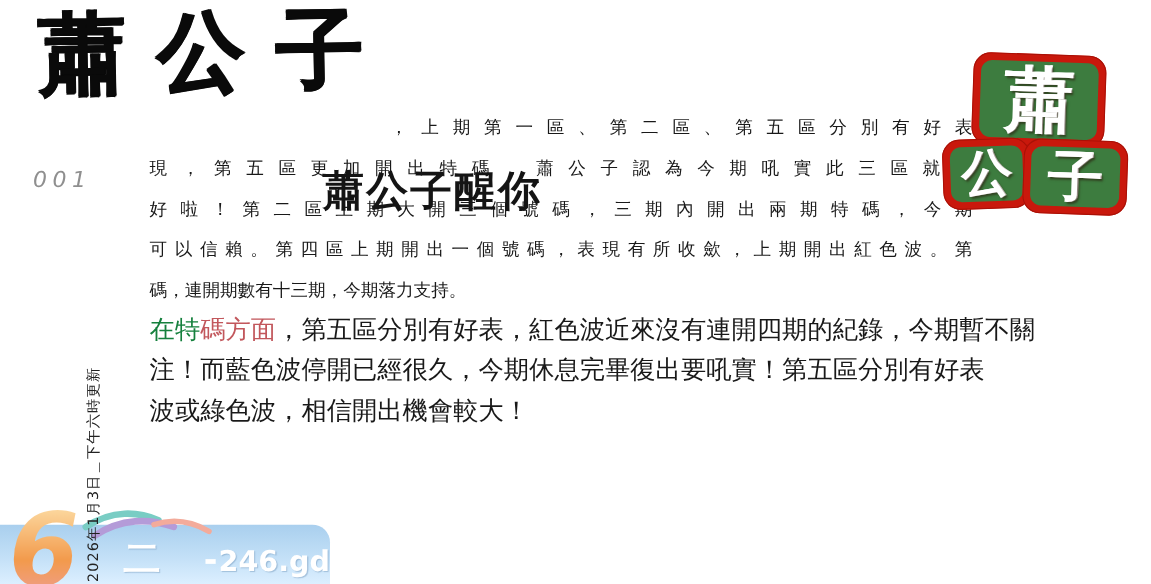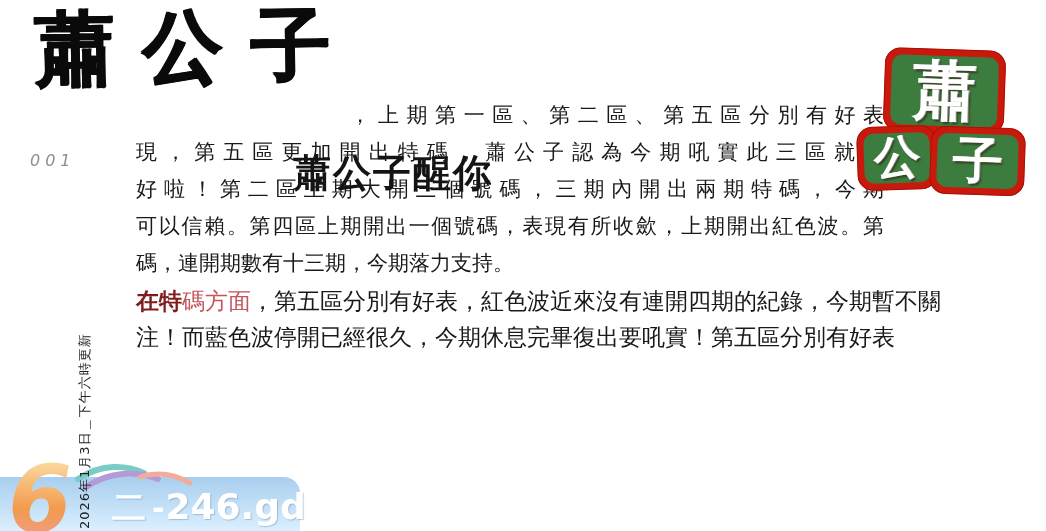--- a/index.html
+++ b/index.html
@@ -4,31 +4,31 @@
 <style>
   html,body{margin:0;padding:0;background:#ffffff;}
   .page{position:relative;width:1046px;height:531px;background:#ffffff;overflow:hidden;
         font-family:"DejaVu Serif",serif;}
 
   
   .masthead{position:absolute;left:34px;top:2px;font-size:80px;line-height:1.1;
     font-weight:bold;color:#0a0a0a;letter-spacing:28px;transform:rotate(-1deg);
     text-shadow:1.5px 0 #0a0a0a,0 1.5px #0a0a0a,1px 1px #0a0a0a;}
 
-  .pagenum{position:absolute;left:30px;top:151px;font-size:16px;color:#8f8f8f;
+  .pagenum{position:absolute;left:30px;top:151px;font-size:20px;color:#8f8f8f;
     letter-spacing:5px;font-style:italic;font-family:"DejaVu Sans",sans-serif;}
 
   
   .textblock{position:absolute;left:136px;top:97px;width:748px;color:#191919;}
-  .line{height:37px;line-height:37px;font-size:21px;white-space:nowrap;
+  .line{height:37px;line-height:37px;font-size:16px;white-space:nowrap;
         text-align:justify;text-align-last:justify;}
   .p2 .line{font-size:23px;}
   .line.end{text-align:left;text-align-last:left;}
   .indent{display:inline-block;width:206px;}
-  .prefix-b{color:#7f1d1d;font-weight:bold;}
+  .prefix-b{color:#15803d;font-weight:normal;}
   .prefix-l{color:#c2575c;margin-top:28px;}
 
   
   .overlay-alert{position:absolute;left:293px;top:148px;font-size:38px;font-weight:bold;
     color:#141414;letter-spacing:2px;font-family:"DejaVu Sans",sans-serif;z-index:3;}
 
   
   .seal{position:absolute;z-index:2;}
   .tile{position:absolute;border-radius:16px;background:#c9180c;box-shadow:0 0 0 1px #a81107 inset;}
   .tile .inner{position:absolute;left:7px;right:7px;top:7px;bottom:7px;border-radius:10px;background:#3d7c3f;}
@@ -47,21 +47,21 @@
     border-top-right-radius:16px;}
   .six{position:absolute;left:8px;top:-20px;font-size:92px;line-height:0.95;font-weight:bold;
     font-style:italic;font-family:"DejaVu Sans",sans-serif;color:#f49d4e;
     background:linear-gradient(180deg,#fcd9a0 5%,#f29a4c 60%,#ef9f93 100%);
     -webkit-background-clip:text;background-clip:text;-webkit-text-fill-color:transparent;}
   .ribbons{position:absolute;left:74px;top:-16px;}
   .brand{position:absolute;left:112px;top:8px;display:flex;align-items:baseline;color:#ffffff;}
   .brand-cn{font-size:34px;font-weight:bold;letter-spacing:5px;
     font-family:"DejaVu Serif",serif;text-shadow:1px 1px 1px rgba(90,130,170,.4);}
   .brand-dash{font-size:30px;font-weight:bold;font-family:"DejaVu Sans",sans-serif;margin:0 1px;}
-  .brand-en{font-size:36px;font-weight:bold;font-family:"DejaVu Sans",sans-serif;
+  .brand-en{font-size:26px;font-weight:bold;font-family:"DejaVu Sans",sans-serif;
     text-shadow:1px 1px 1px rgba(90,130,170,.4);}
 
   
   .update-note{position:absolute;left:76px;top:529px;transform:rotate(-90deg);
     transform-origin:0 0;white-space:nowrap;font-size:13px;color:#222222;
     letter-spacing:1px;font-family:"DejaVu Sans",sans-serif;z-index:5;}
 </style>
 </head>
 <body>
 
@@ -75,20 +75,21 @@
     <div class="p1">
       <div class="line"><span class="indent"></span><span>，上期第一區、第二區、第五區分別有好表</span></div>
       <div class="line">現，第五區更加開出特碼，蕭公子認為今期吼實此三區就最</div>
       <div class="line">好啦！第二區上期大開三個號碼，三期內開出兩期特碼，今期</div>
       <div class="line">可以信賴。第四區上期開出一個號碼，表現有所收歛，上期開出紅色波。第</div>
       <div class="line end">碼，連開期數有十三期，今期落力支持。</div>
     </div>
     <div class="p2">
       <div class="line"><span class="prefix-b">在特</span><span class="prefix-l">碼方面</span><span>，第五區分別有好表，紅色波近來沒有連開四期的紀錄，今期暫不關</span></div>
       <div class="line">注！而藍色波停開已經很久，今期休息完畢復出要吼實！第五區分別有好表</div>
+      <div class="line end">波或綠色波，相信開出機會較大！</div>
     </div>
   </div>
 
   <div class="overlay-alert">蕭公子醒你</div>
 
   <div class="seal">
     <div class="tile tile-xiao">
       <div class="inner"></div>
       <div class="ch">蕭</div>
     </div>

